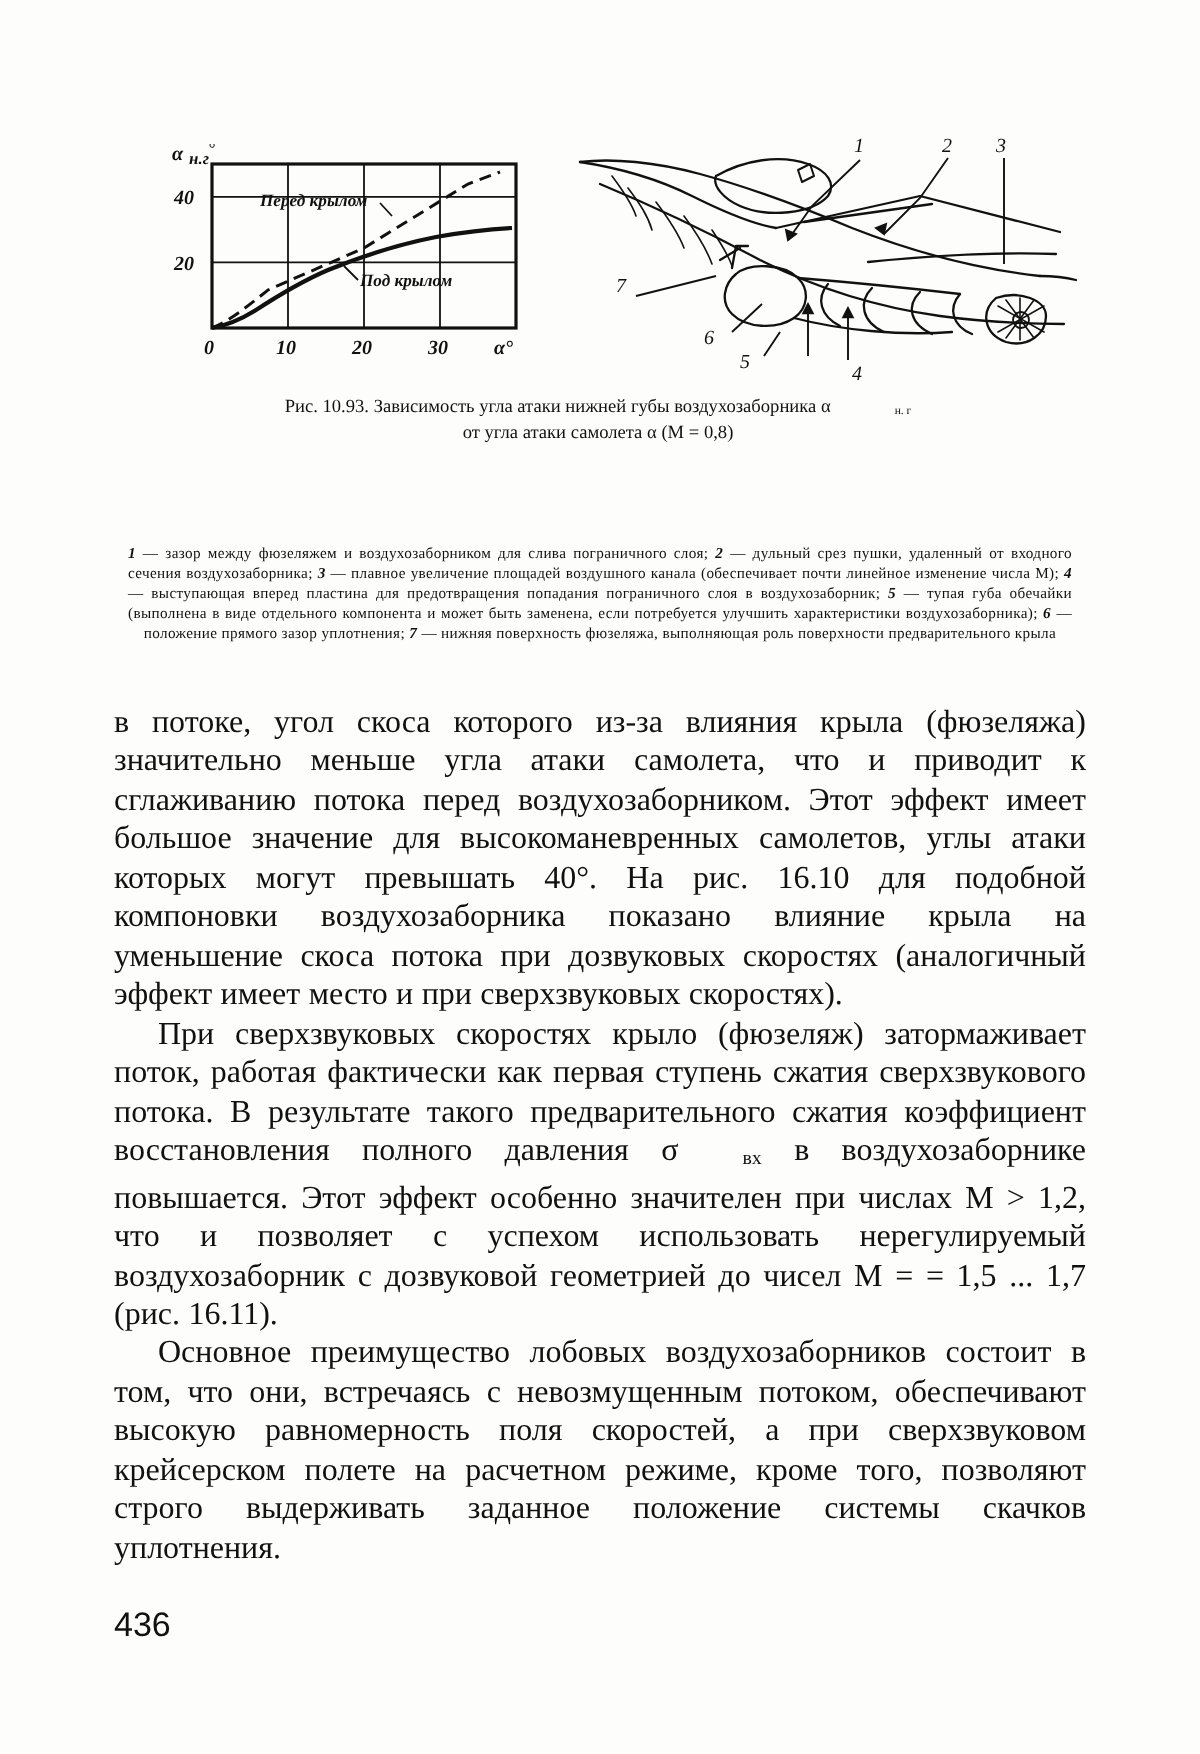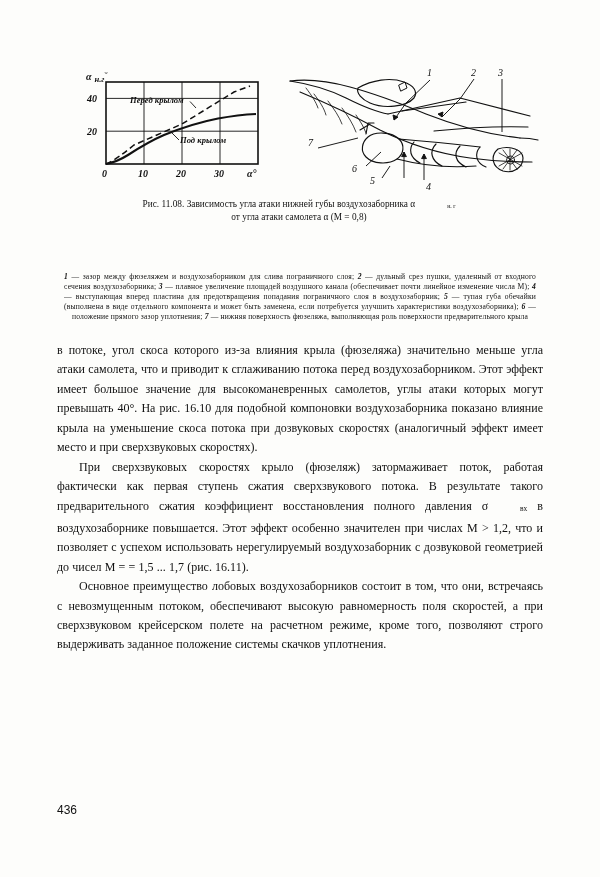--- a/index.html
+++ b/index.html
@@ -70,42 +70,42 @@
     text-align: justify;
     text-align-last: center;
     letter-spacing: .18px;
   }
   .legend i { font-style: italic; font-weight: bold; }
 
   
   .body-text {
     position: absolute;
     left: 57px;
-    top: 341px;
+    top: 352px;
     width: 486px;
-    font-size: 12px;
+    font-size: 16px;
     line-height: 19.45px;
     text-align: justify;
     text-align-last: left;
     word-spacing: .2px;
   }
   .body-text p {
     margin: 0;
     text-indent: 22px;
   }
   .body-text p.noindent { text-indent: 0; }
   .body-text p + p { margin-top: 0; }
 
   sub { font-size: .62em; vertical-align: -0.22em; padding-left: 32px; }
 
   .folio {
     position: absolute;
     left: 57px;
     top: 803px;
-    font-size: 12px;
+    font-size: 17px;
     font-family: "Liberation Sans", sans-serif;
   }
 
   
   .ax-txt {
     font-family: "Liberation Serif", serif;
     font-style: italic;
     font-weight: bold;
     font-size: 10px;
     fill: #111;
@@ -249,21 +249,21 @@
         <text class="callout" x="214" y="22">3</text>
         <text class="callout" x="142" y="136">4</text>
         <text class="callout" x="86" y="130">5</text>
         <text class="callout" x="68" y="118">6</text>
         <text class="callout" x="24" y="92">7</text>
       </svg>
     </div>
   </div>
 
   <div class="caption c1">
-    <span>Рис. 11.08. Зависимость угла атаки нижней губы воздухозаборника α</span><sub>н. г</sub><br>
+    <span>Рис. 10.93. Зависимость угла атаки нижней губы воздухозаборника α</span><sub>н. г</sub><br>
     <span>от угла атаки самолета α (M = 0,8)</span>
   </div>
 
 
   <div class="legend">
     <span><i>1</i> — <span>зазор между фюзеляжем и воздухозаборником для слива пограничного слоя;</span></span>
     <span> <i>2</i> — <span>дульный срез пушки, удаленный от входного сечения воздухозаборника;</span></span>
     <span> <i>3</i> — <span>плавное увеличение площадей воздушного канала (обеспечивает почти линейное изменение числа М);</span></span>
     <span> <i>4</i> — <span>выступающая вперед пластина для предотвращения попадания пограничного слоя в воздухозаборник;</span></span>
     <span> <i>5</i> — <span>тупая губа обечайки (выполнена в виде отдельного компонента и может быть заменена, если потребуется улучшить характеристики воздухозаборника);</span></span>

